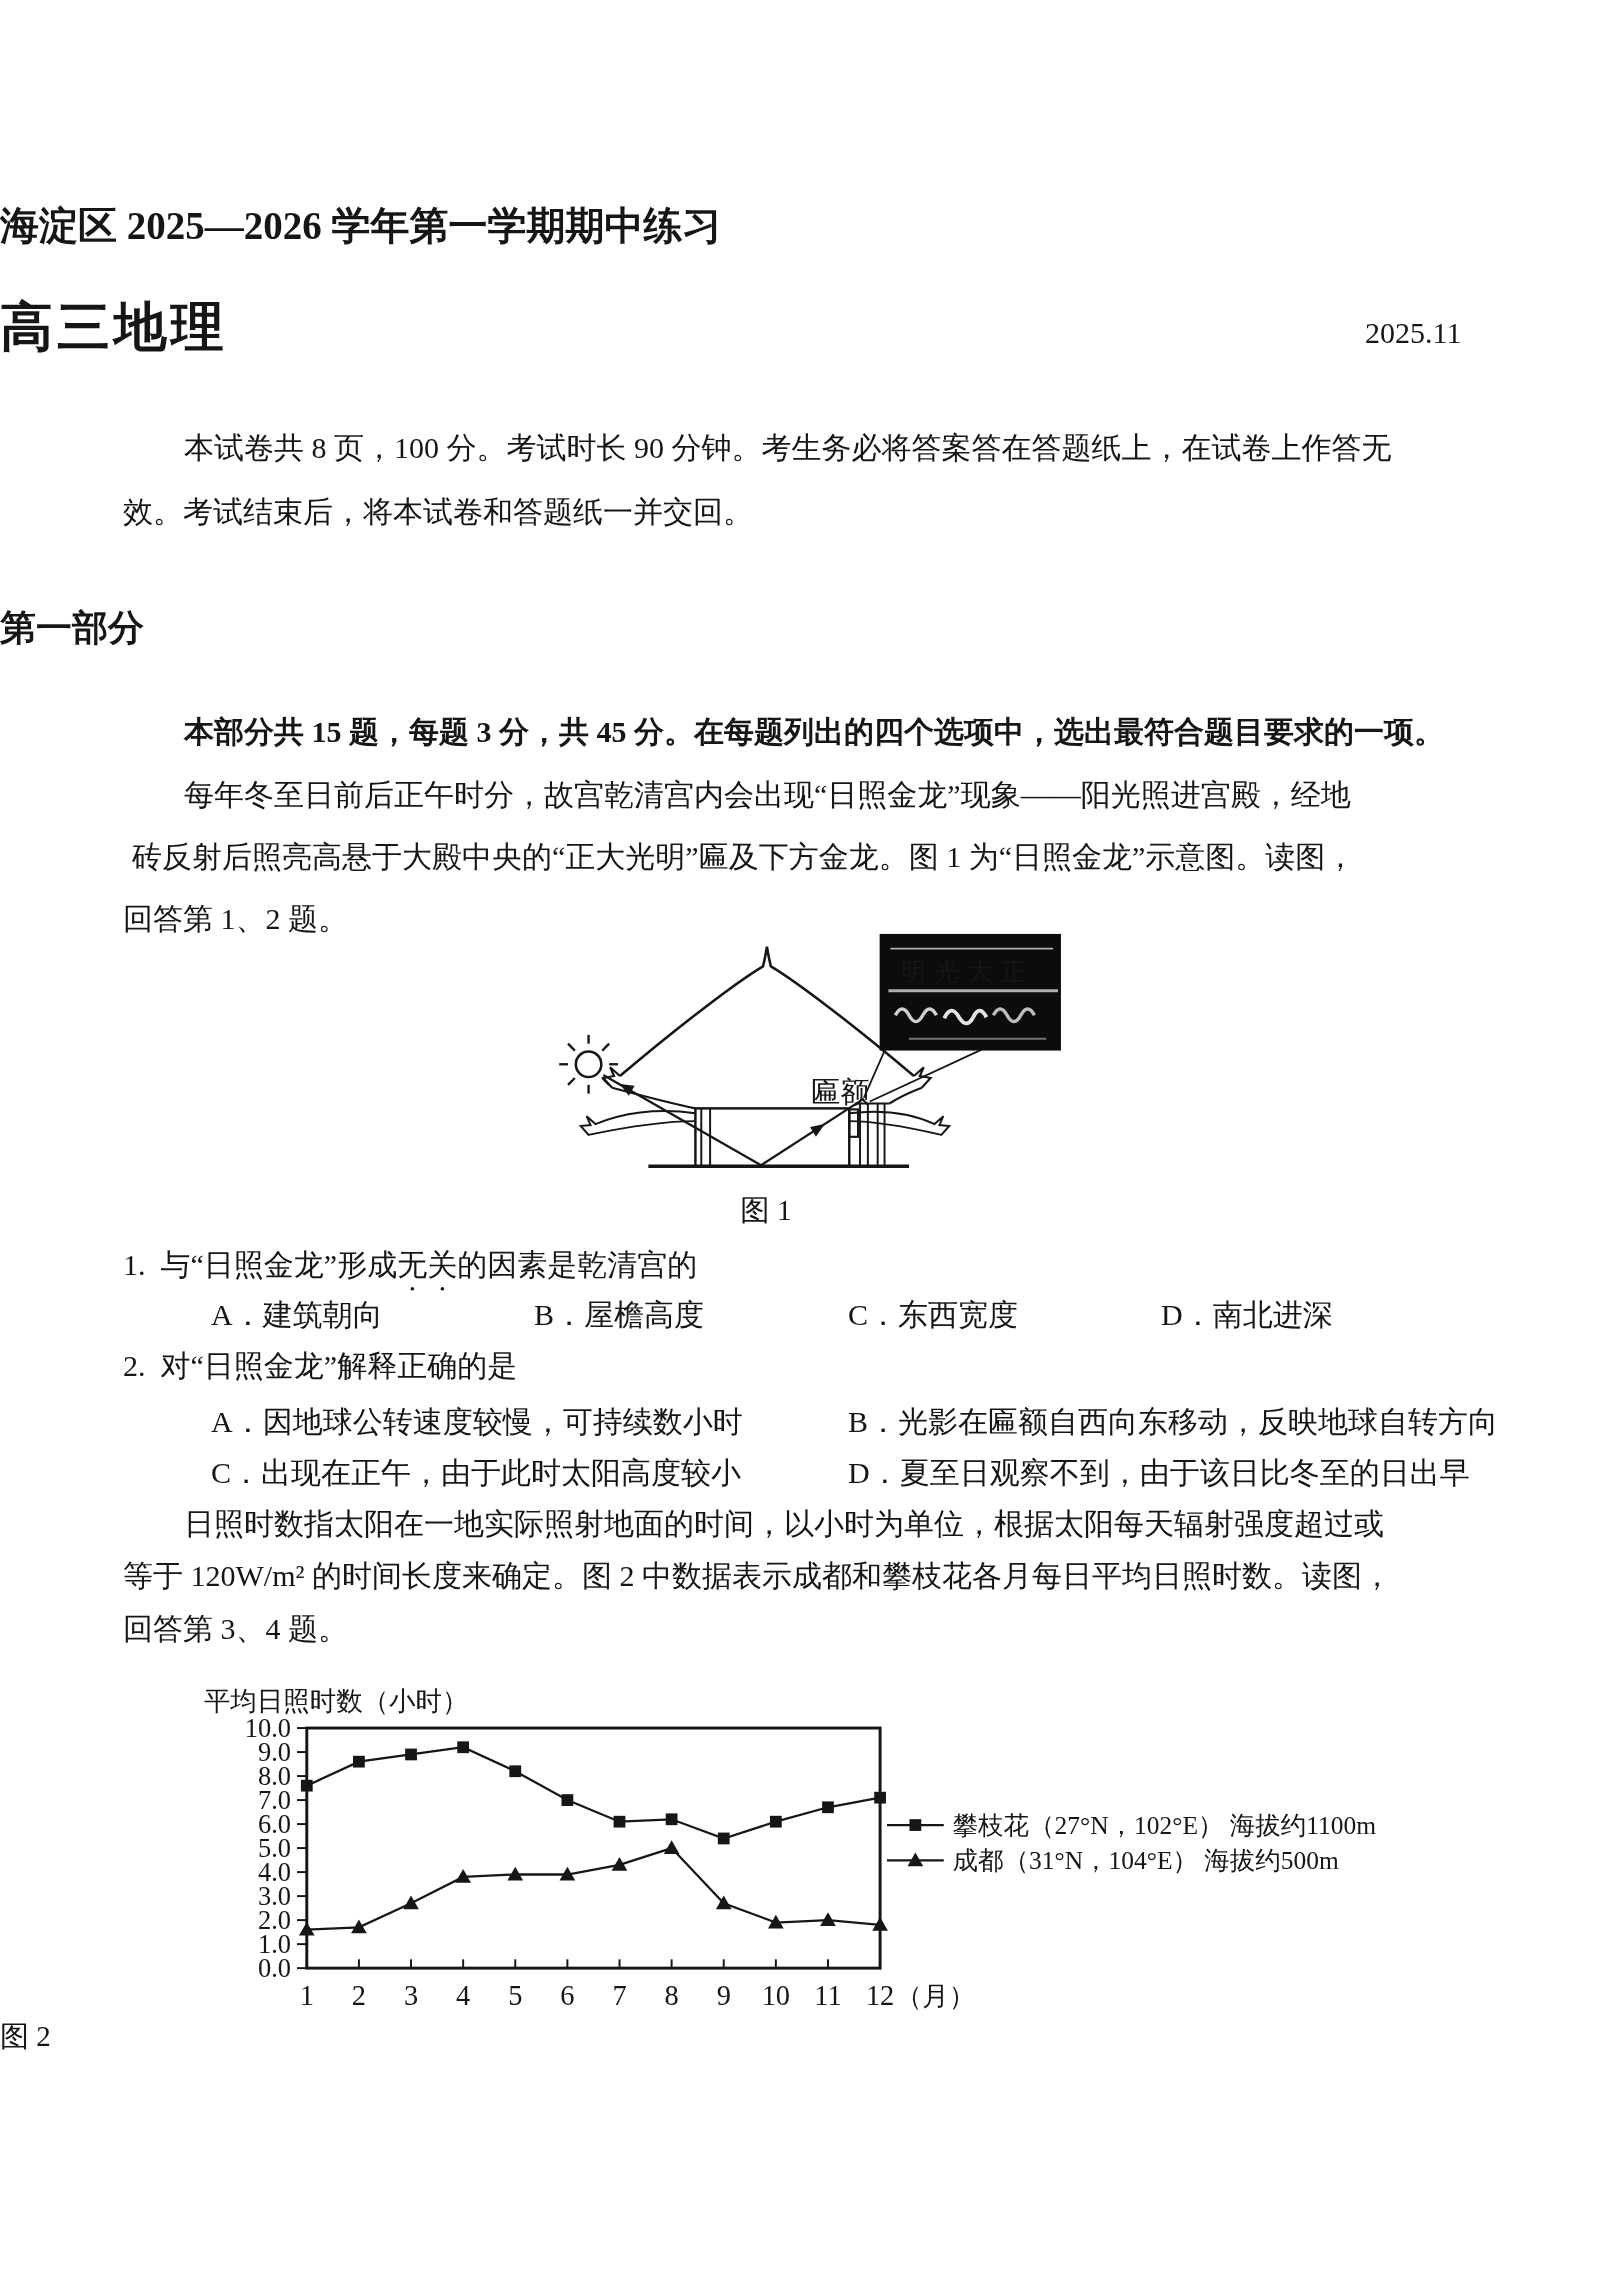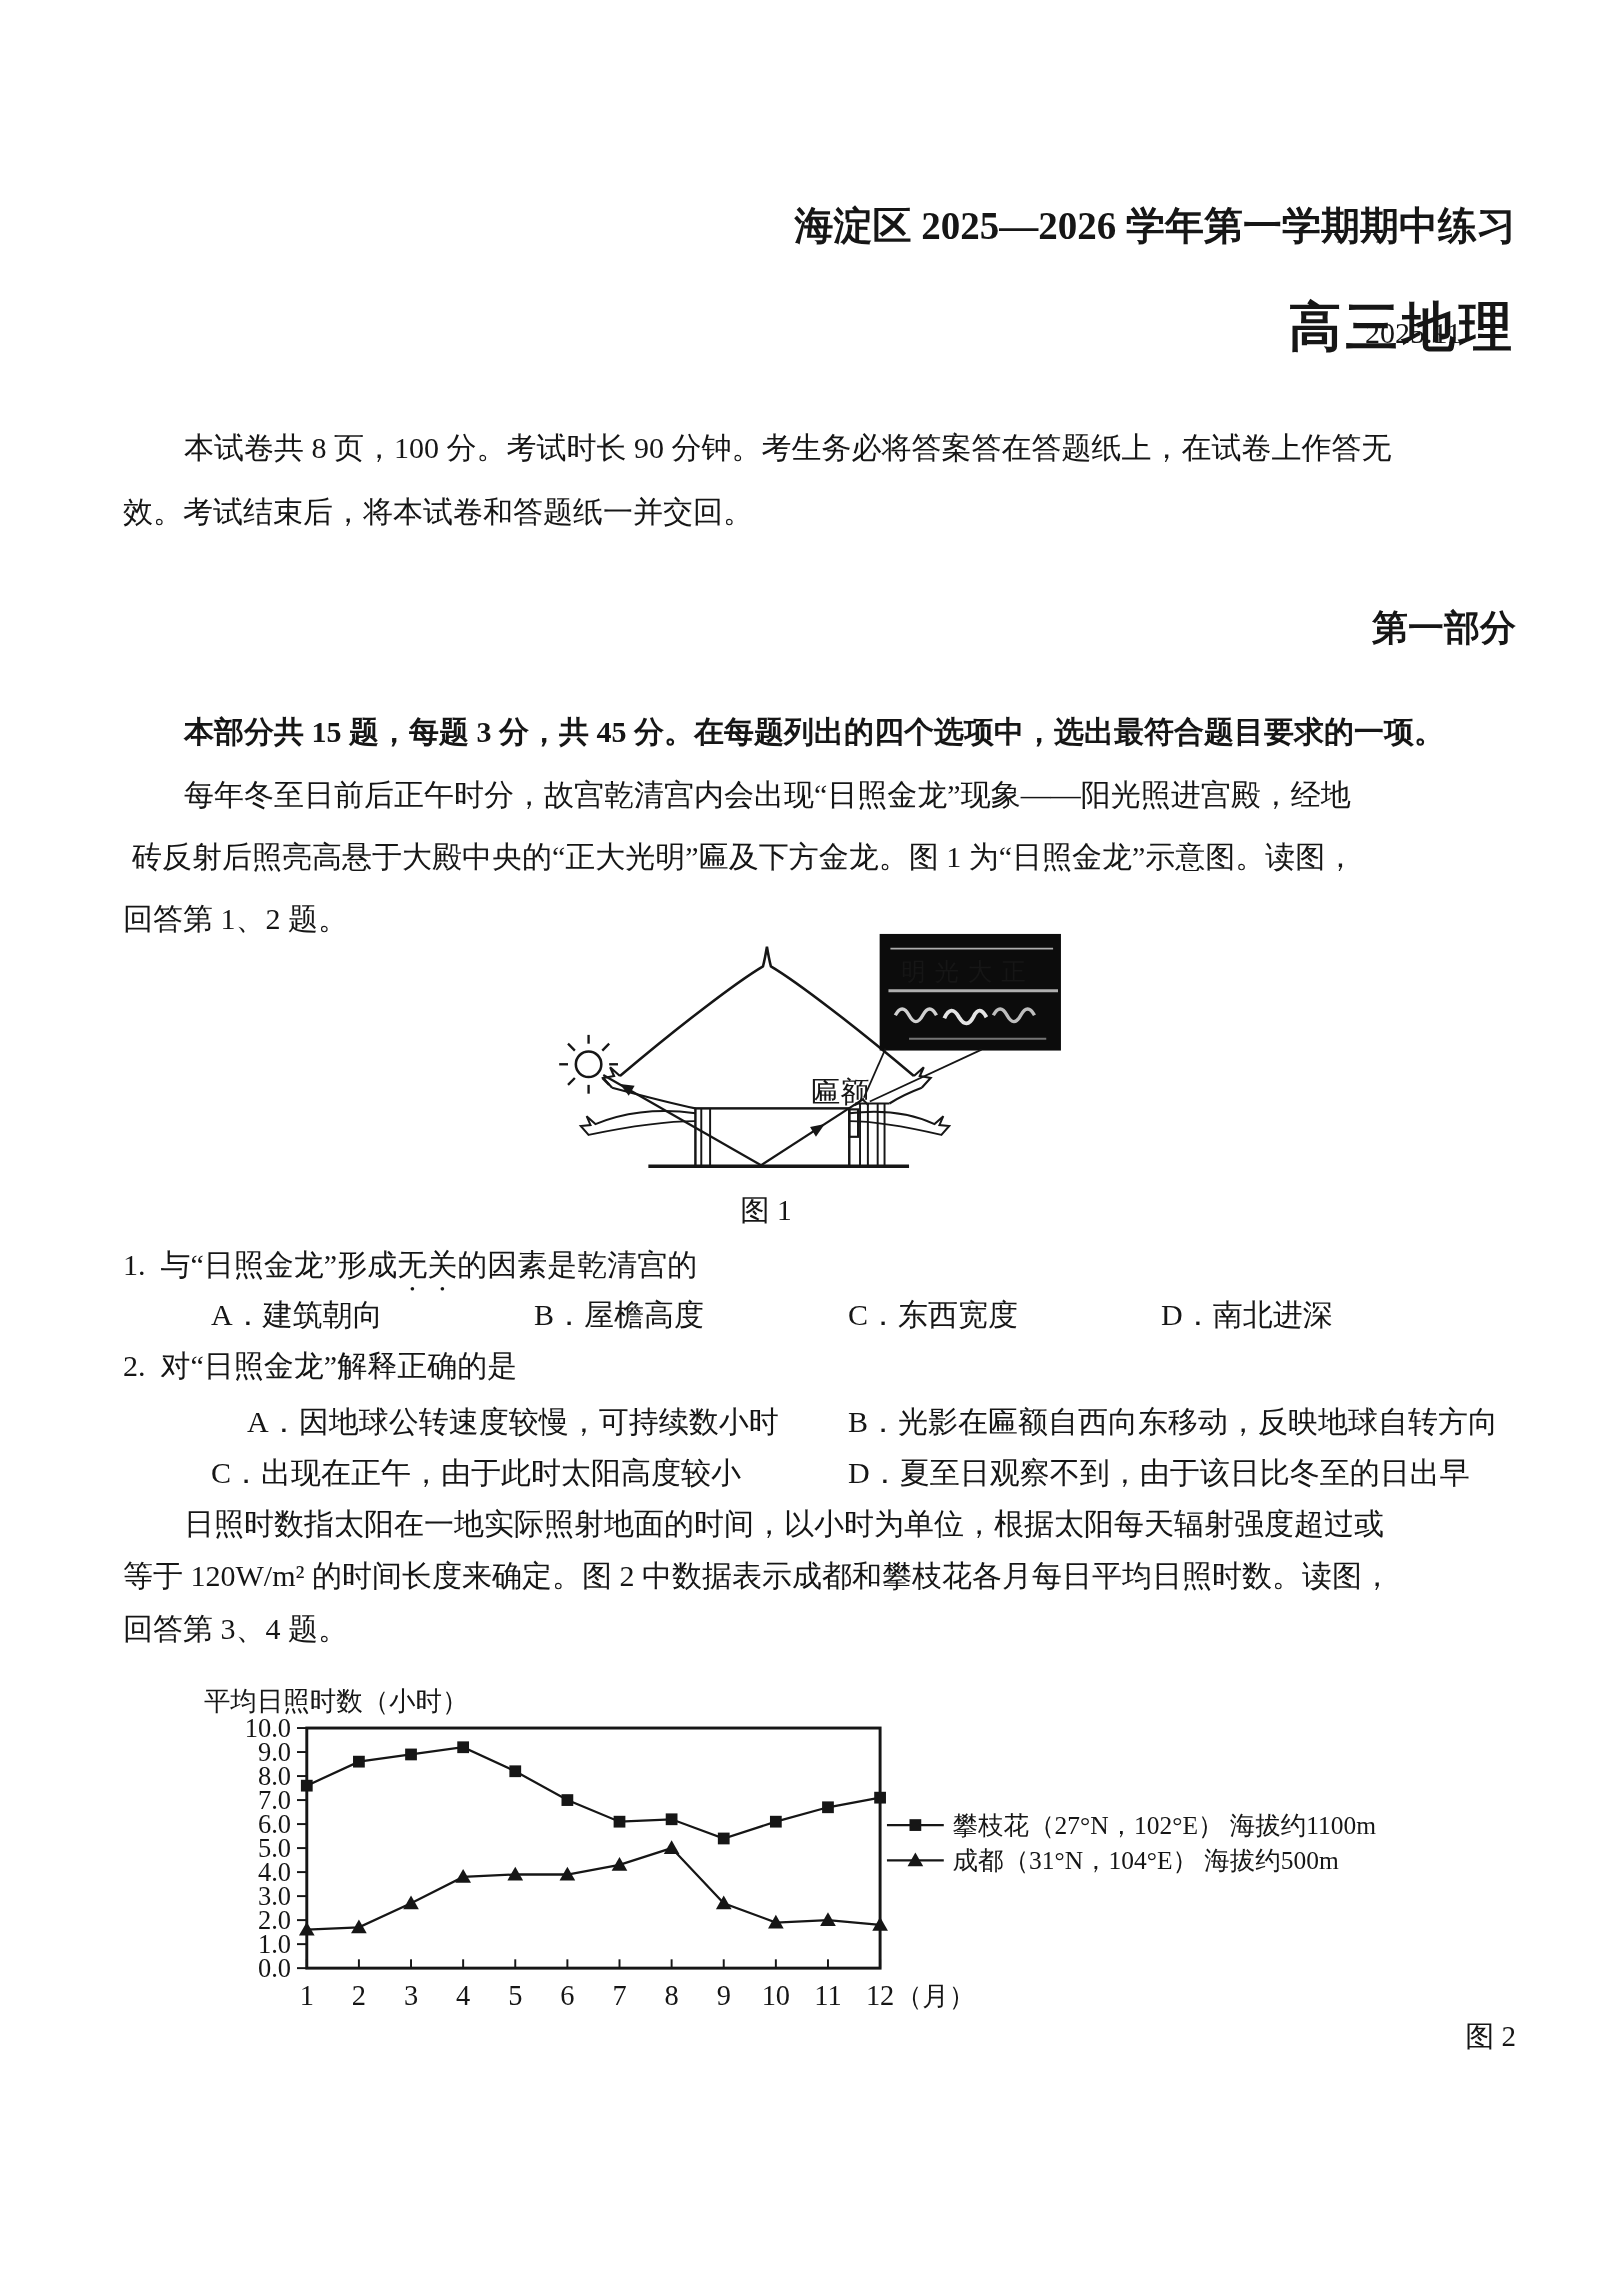--- a/index.html
+++ b/index.html
@@ -5,21 +5,21 @@
   html,body{margin:0;padding:0;background:#e8e8e8;}
   .page{
     position:relative;
     width:1622px;height:2293px;
     background:#ffffff;
     font-family:"Liberation Serif","DejaVu Serif",serif;
     color:#161616;
     overflow:hidden;
   }
   .abs{position:absolute;white-space:nowrap;}
-  .center{left:0;width:1516px;text-align:right;}
+  .center{left:0;width:1516px;text-align:left;}
   .body-text{font-size:30px;line-height:1.25;}
   .indent{padding-left:61px;}
   .bold{font-weight:bold;}
   .emph{
     -webkit-text-emphasis-style:dot;
     -webkit-text-emphasis-position:under;
     text-emphasis-style:dot;
     text-emphasis-position:under right;
   }
   svg text{font-family:"Liberation Serif","DejaVu Serif",serif;fill:#161616;}
@@ -108,21 +108,21 @@
     <text x="352" y="305" font-size="30" text-anchor="middle">图 1</text>
   </svg>
 
   <div class="abs body-text" style="top:1246px;left:123px;"><span>1.</span> <span>与“日照金龙”形成</span><span class="emph">无关</span><span>的因素是乾清宫的</span></div>
   <div class="abs body-text" style="top:1296px;left:211px;">A．建筑朝向</div>
   <div class="abs body-text" style="top:1296px;left:534px;">B．屋檐高度</div>
   <div class="abs body-text" style="top:1296px;left:848px;">C．东西宽度</div>
   <div class="abs body-text" style="top:1296px;left:1161px;">D．南北进深</div>
 
   <div class="abs body-text" style="top:1347px;left:123px;"><span>2.</span> <span>对“日照金龙”解释正确的是</span></div>
-  <div class="abs body-text" style="top:1403px;left:211px;margin-left:36px;">A．因地球公转速度较慢，可持续数小时</div>
+  <div class="abs body-text" style="top:1403px;left:211px;">A．因地球公转速度较慢，可持续数小时</div>
   <div class="abs body-text" style="top:1454px;left:211px;">C．出现在正午，由于此时太阳高度较小</div>
   <div class="abs body-text" style="top:1403px;left:848px;">B．光影在匾额自西向东移动，反映地球自转方向</div>
   <div class="abs body-text" style="top:1454px;left:848px;">D．夏至日观察不到，由于该日比冬至的日出早</div>
 
   <div class="abs body-text indent" style="top:1505px;left:123px;">日照时数指太阳在一地实际照射地面的时间，以小时为单位，根据太阳每天辐射强度超过或</div>
   <div class="abs body-text" style="top:1557px;left:123px;">等于 120W/m² 的时间长度来确定。图 2 中数据表示成都和攀枝花各月每日平均日照时数。读图，</div>
   <div class="abs body-text" style="top:1610px;left:123px;">回答第 3、4 题。</div>
 
   <svg id="chart-svg" class="abs" style="top:1681px;left:196px;" width="1328" height="392" viewBox="0 0 1355 400">
       <rect x="113" y="48" width="585" height="245" fill="none" stroke="#161616" stroke-width="3"></rect>

